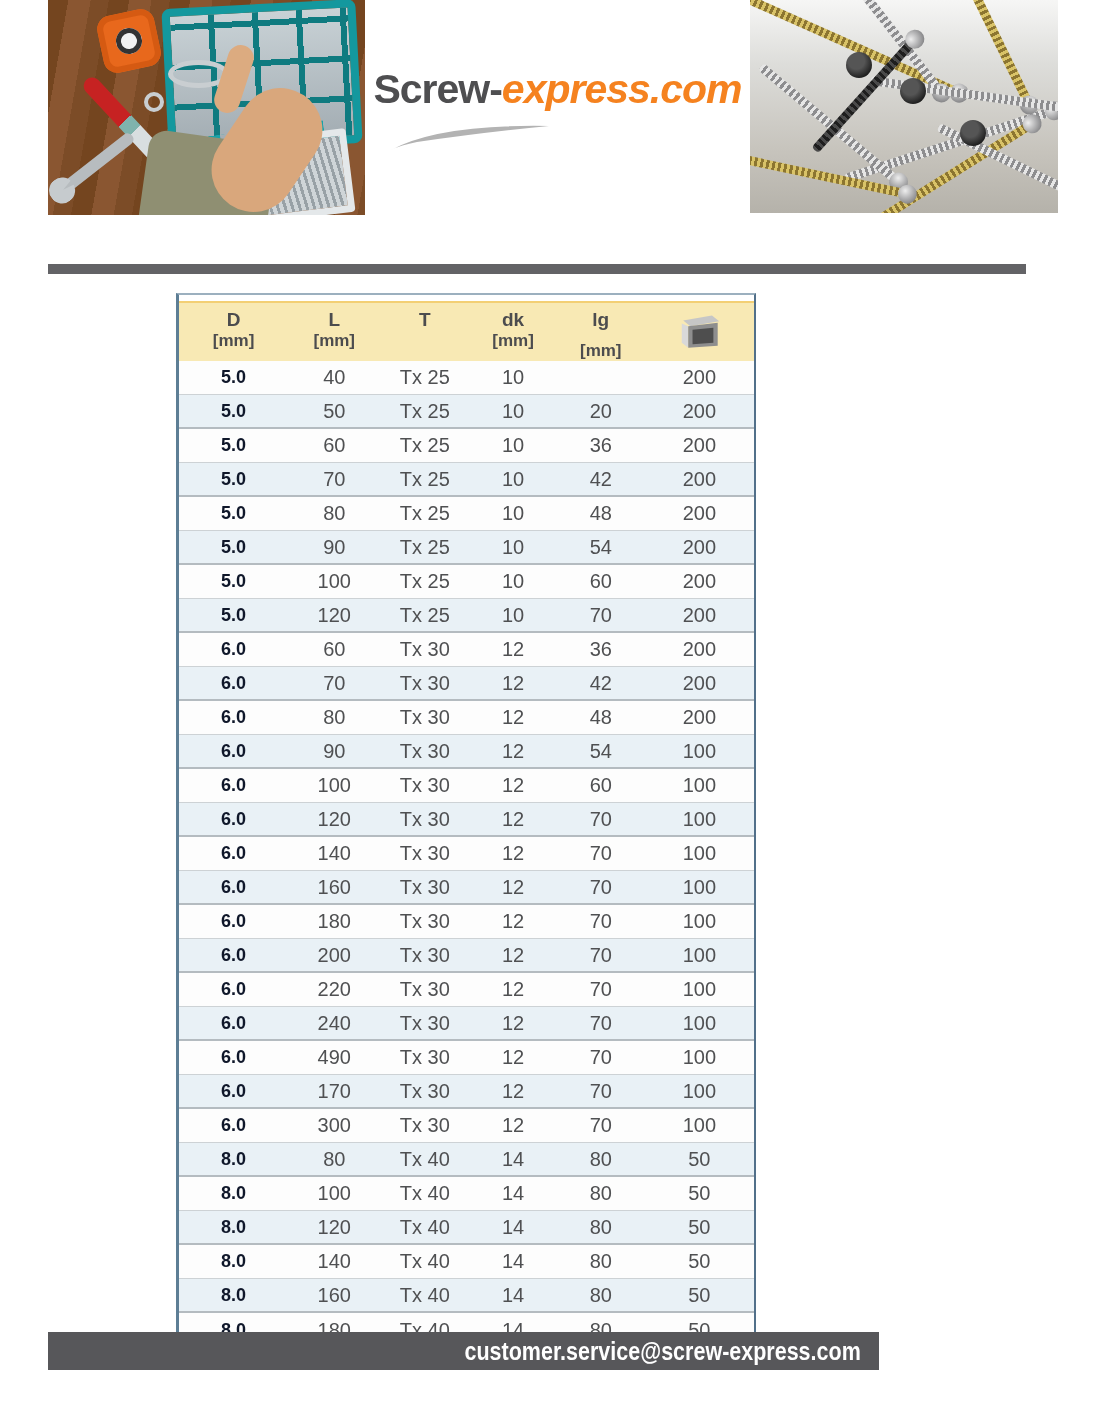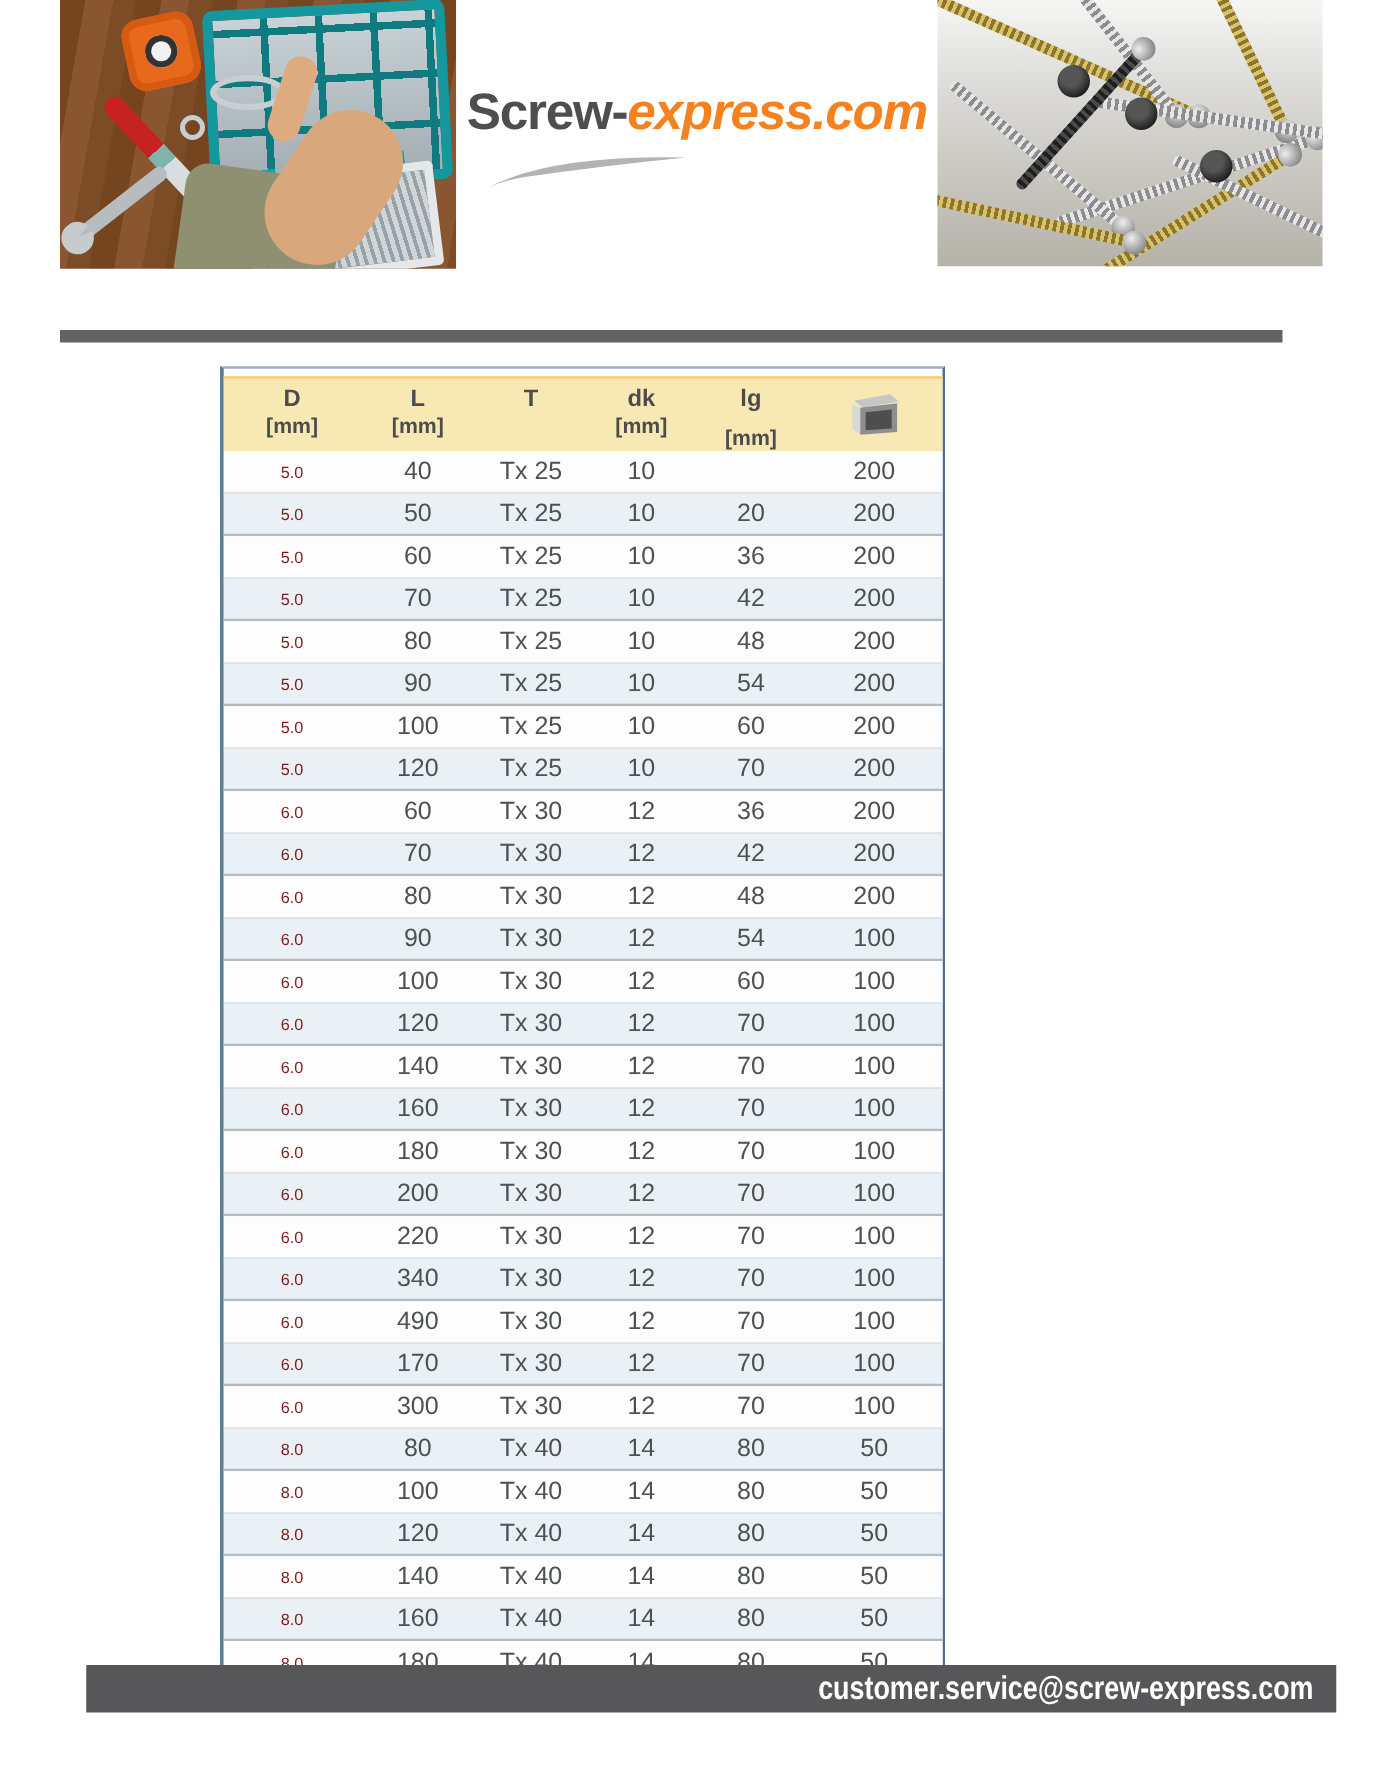--- a/index.html
+++ b/index.html
@@ -78,25 +78,25 @@
   .th{display:flex;flex-direction:column;align-items:center;justify-content:flex-start;
     padding-top:5px;color:#4c4c4e;font-weight:bold;box-sizing:border-box;}
   .th .l1{font-size:19px;line-height:23px;}
   .th .l2{font-size:17px;line-height:20px;}
   .th.icon-th{justify-content:center;padding-top:0;}
   .w0{width:19%;} .w1{width:16%;} .w2{width:15.5%;} .w3{width:15.2%;} .w4{width:15.3%;justify-content:space-between;} .w5{width:19%;}
   .tr{display:flex;height:34px;align-items:center;border-bottom:1px solid #cdd2d5;box-sizing:border-box;background:#fdfdfd;}
   .tr:nth-child(even){background:#e9f1f6;border-bottom:2px solid #b4bbc0;}
   .tr:last-child{border-bottom:none;}
   .td{text-align:center;color:#4f5052;font-size:20px;box-sizing:border-box;}
-  .td.c0{font-size:13px;color:#7f1d1d;}
+  .td.c0{font-size:18px;color:#0f172a;font-weight:bold;}
   .box-icon-svg{width:46px;height:42px;display:block;}
 
   
-  .footer{position:absolute;left:48px;top:1332px;width:1000px;height:38px;background:#57575a;margin-left:21px;}
+  .footer{position:absolute;left:48px;top:1332px;width:831px;height:38px;background:#57575a;}
   .footer-email{position:absolute;right:18px;top:0;line-height:38px;color:#ffffff;font-weight:bold;
     font-size:25px;letter-spacing:0;transform:scaleX(0.86) scaleY(1.05);transform-origin:right center;white-space:nowrap;}
 </style>
 </head>
 <body>
 
 <div class="page">
 
   <div class="header">
 
@@ -322,21 +322,21 @@
         <div class="tr">
           <div class="td c0 w0">6.0</div>
           <div class="td c1 w1">220</div>
           <div class="td c2 w2">Tx 30</div>
           <div class="td c3 w3">12</div>
           <div class="td c4 w4">70</div>
           <div class="td c5 w5">100</div>
         </div>
         <div class="tr">
           <div class="td c0 w0">6.0</div>
-          <div class="td c1 w1">340</div>
+          <div class="td c1 w1">240</div>
           <div class="td c2 w2">Tx 30</div>
           <div class="td c3 w3">12</div>
           <div class="td c4 w4">70</div>
           <div class="td c5 w5">100</div>
         </div>
         <div class="tr">
           <div class="td c0 w0">6.0</div>
           <div class="td c1 w1">490</div>
           <div class="td c2 w2">Tx 30</div>
           <div class="td c3 w3">12</div>

